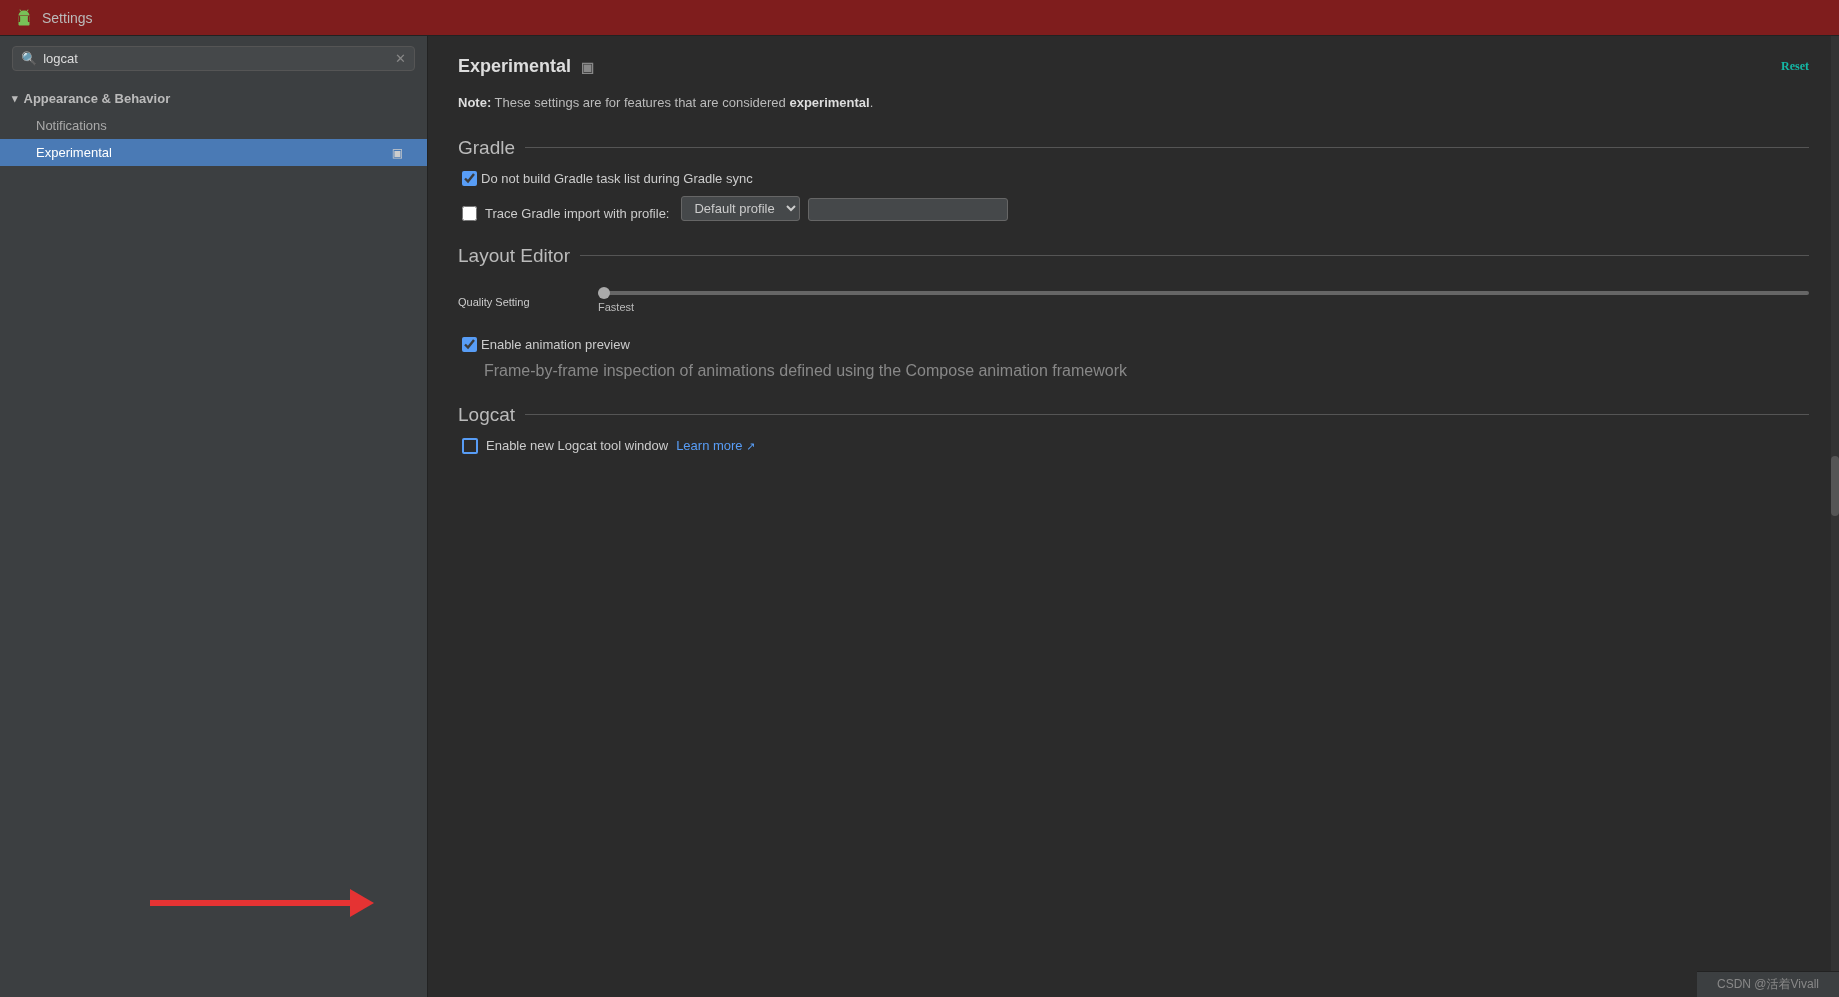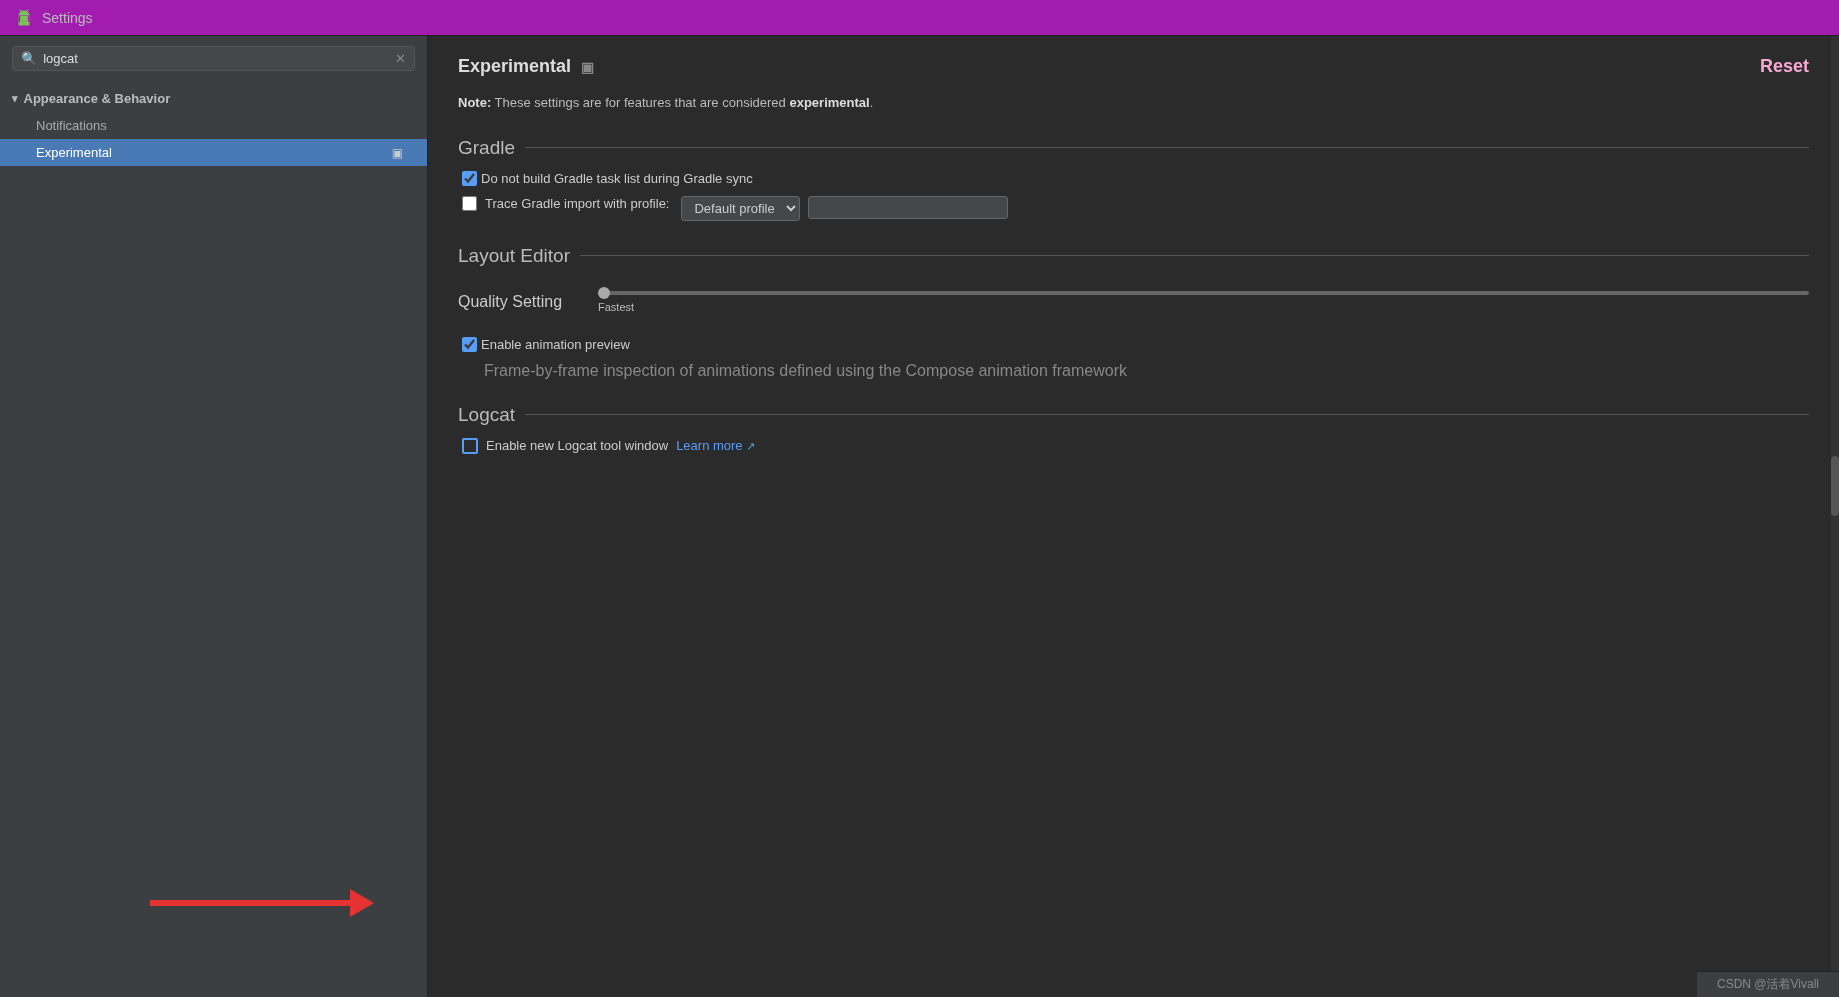--- a/index.html
+++ b/index.html
@@ -6,21 +6,21 @@
     body {
       font-family: 'Segoe UI', Arial, sans-serif;
       background: #2b2b2b;
       color: #ccc;
       width: 1839px;
       height: 997px;
       overflow: hidden;
       font-size: 14px;
     }
     .title-bar {
-      background: #a21caf;
+      background: #7f1d1d;
       height: 36px;
       display: flex;
       align-items: center;
       padding: 0 14px;
       border-bottom: 1px solid #222;
     }
     .title-bar-icon {
       width: 20px;
       height: 20px;
       margin-right: 8px;
@@ -143,26 +143,27 @@
       gap: 10px;
       font-size: 18px;
       font-weight: bold;
       color: #ddd;
     }
     .title-icon {
       color: #888;
       font-size: 14px;
     }
     .reset-btn {
-      color: #f9a8d4;
-      font-size: 18px;
+      color: #14b8a6;
+      font-size: 12px;
       cursor: pointer;
       background: none;
       border: none;
       font-weight: bold;
+      font-family: Liberation Serif, serif;
     }
     .note-text {
       color: #bbb;
       font-size: 13px;
       margin-bottom: 24px;
       line-height: 1.5;
     }
     .note-text strong {
       color: #ddd;
     }
@@ -198,21 +199,21 @@
       accent-color: #589df6;
       cursor: pointer;
     }
     .checkbox-label {
       font-size: 13px;
       color: #ccc;
     }
     
     .trace-row {
       display: flex;
-      align-items: flex-start;
+      align-items: flex-end;
       gap: 8px;
       padding-left: 4px;
     }
     .trace-row input[type="checkbox"] {
       width: 15px;
       height: 15px;
       accent-color: #589df6;
       cursor: pointer;
     }
     .trace-label {
@@ -236,21 +237,21 @@
       border-radius: 3px;
       font-size: 13px;
       width: 200px;
     }
     .quality-row {
       display: flex;
       align-items: center;
       gap: 20px;
     }
     .quality-label {
-      font-size: 16px;
+      font-size: 11px;
       color: #ccc;
       min-width: 120px;
     }
     .slider-wrapper {
       flex: 1;
       display: flex;
       flex-direction: column;
     }
     .slider-labels {
       display: flex;

